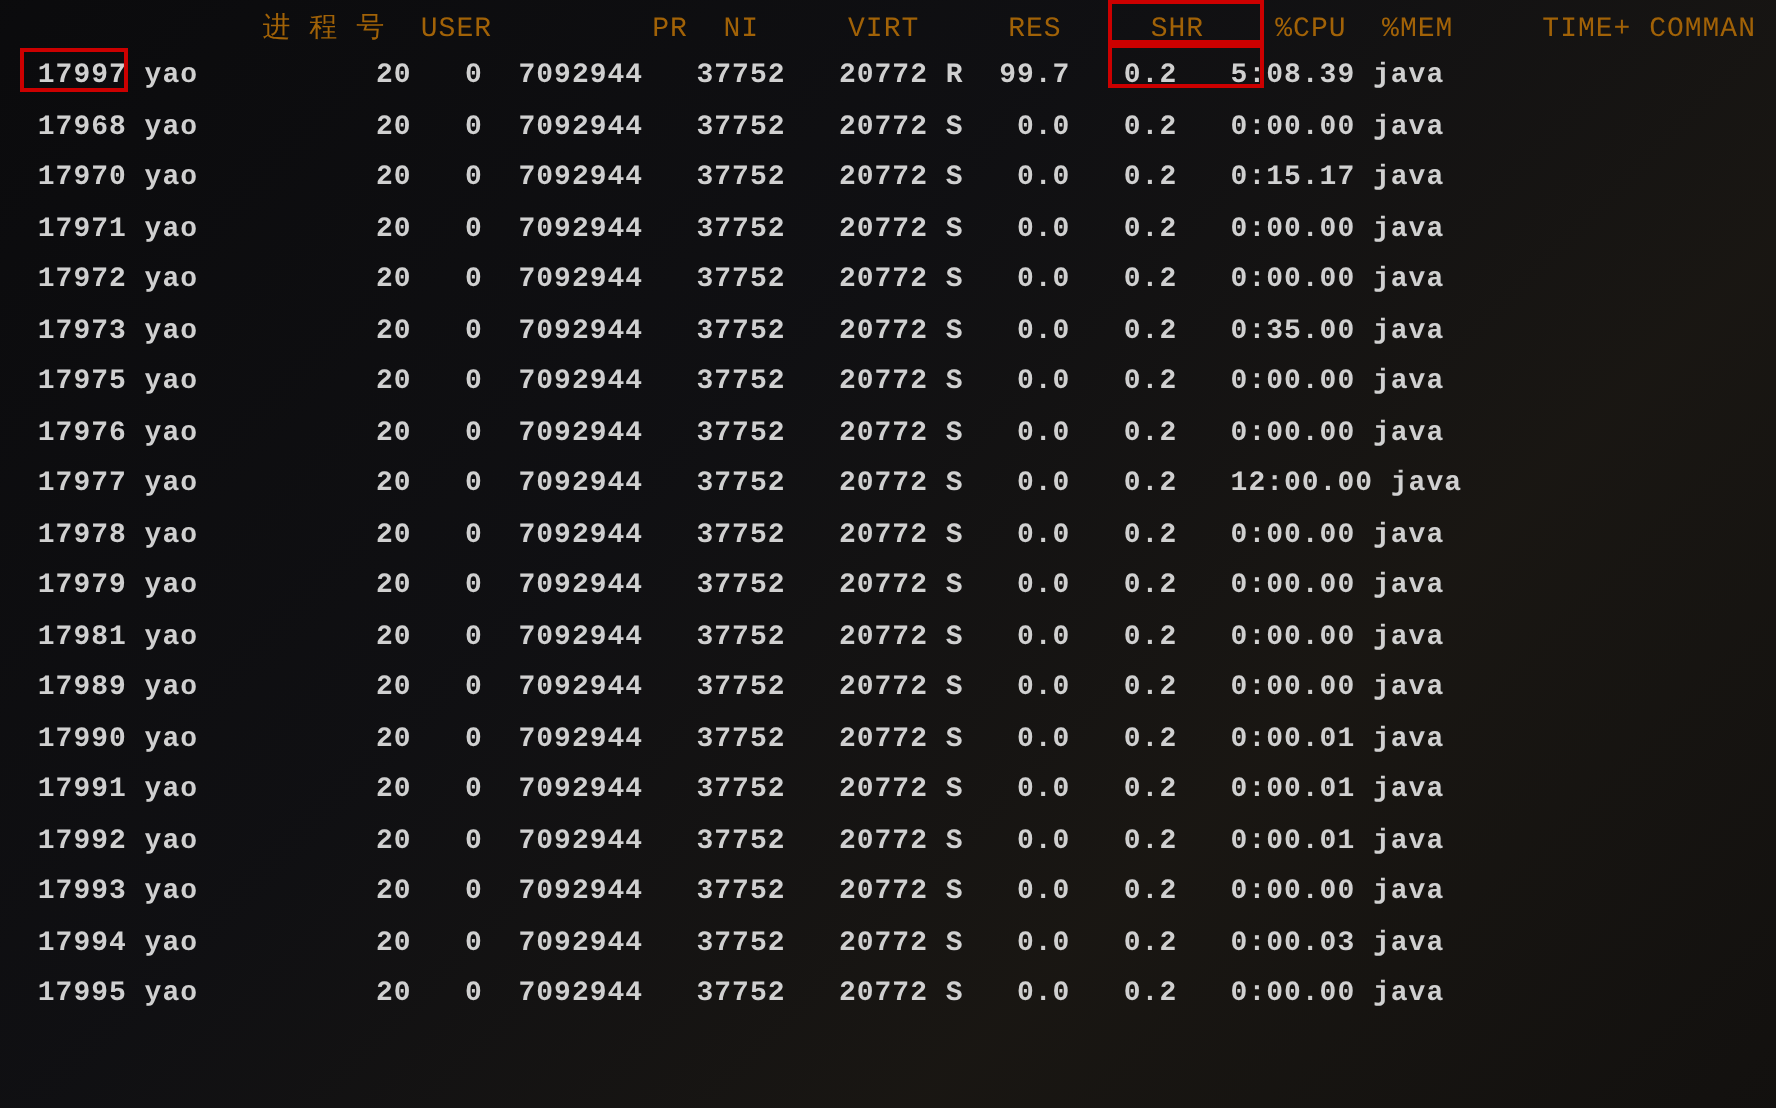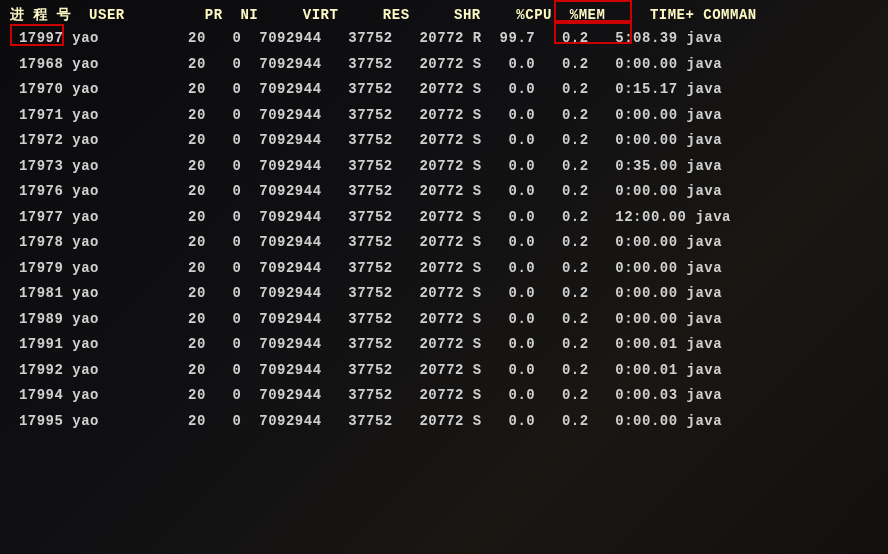--- a/index.html
+++ b/index.html
@@ -26,25 +26,26 @@
       right: 0;
       bottom: 0;
       background: linear-gradient(135deg, 
         rgba(10,10,12,0.95) 0%, 
         rgba(15,15,18,0.92) 40%,
         rgba(25,22,18,0.93) 70%,
         rgba(18,16,14,0.95) 100%);
       z-index: -1;
     }
     .header-row {
-      font-weight: bold;
-      color: #fef9c3;
+      font-weight: normal;
+      color: #a16207;
       white-space: pre;
       line-height: 22px;
       letter-spacing: 0.5px;
+      text-align: right;
     }
     .process-row {
       white-space: pre;
       line-height: 25.5px;
       letter-spacing: 0.5px;
       font-weight: bold;
     }
     .highlight-box {
       position: absolute;
       border: 2px solid #cc0000;
@@ -78,23 +79,26 @@
 <div class="highlight-box hl-cpu-value"></div>
 
 <div class="header-row" id="header-line">进 程 号  USER         PR  NI     VIRT     RES     SHR    %CPU  %MEM     TIME+ COMMAN</div>
 <div id="rows-container">
     <div class="process-row"> 17997 yao          20   0  7092944   37752   20772 R  99.7   0.2   5:08.39 java</div>
     <div class="process-row"> 17968 yao          20   0  7092944   37752   20772 S   0.0   0.2   0:00.00 java</div>
     <div class="process-row"> 17970 yao          20   0  7092944   37752   20772 S   0.0   0.2   0:15.17 java</div>
     <div class="process-row"> 17971 yao          20   0  7092944   37752   20772 S   0.0   0.2   0:00.00 java</div>
     <div class="process-row"> 17972 yao          20   0  7092944   37752   20772 S   0.0   0.2   0:00.00 java</div>
     <div class="process-row"> 17973 yao          20   0  7092944   37752   20772 S   0.0   0.2   0:35.00 java</div>
+    <div class="process-row"> 17975 yao          20   0  7092944   37752   20772 S   0.0   0.2   0:00.00 java</div>
     <div class="process-row"> 17976 yao          20   0  7092944   37752   20772 S   0.0   0.2   0:00.00 java</div>
     <div class="process-row"> 17977 yao          20   0  7092944   37752   20772 S   0.0   0.2   12:00.00 java</div>
     <div class="process-row"> 17978 yao          20   0  7092944   37752   20772 S   0.0   0.2   0:00.00 java</div>
     <div class="process-row"> 17979 yao          20   0  7092944   37752   20772 S   0.0   0.2   0:00.00 java</div>
     <div class="process-row"> 17981 yao          20   0  7092944   37752   20772 S   0.0   0.2   0:00.00 java</div>
     <div class="process-row"> 17989 yao          20   0  7092944   37752   20772 S   0.0   0.2   0:00.00 java</div>
+    <div class="process-row"> 17990 yao          20   0  7092944   37752   20772 S   0.0   0.2   0:00.01 java</div>
     <div class="process-row"> 17991 yao          20   0  7092944   37752   20772 S   0.0   0.2   0:00.01 java</div>
     <div class="process-row"> 17992 yao          20   0  7092944   37752   20772 S   0.0   0.2   0:00.01 java</div>
+    <div class="process-row"> 17993 yao          20   0  7092944   37752   20772 S   0.0   0.2   0:00.00 java</div>
     <div class="process-row"> 17994 yao          20   0  7092944   37752   20772 S   0.0   0.2   0:00.03 java</div>
     <div class="process-row"> 17995 yao          20   0  7092944   37752   20772 S   0.0   0.2   0:00.00 java</div>
   </div>
 
 </body></html>

